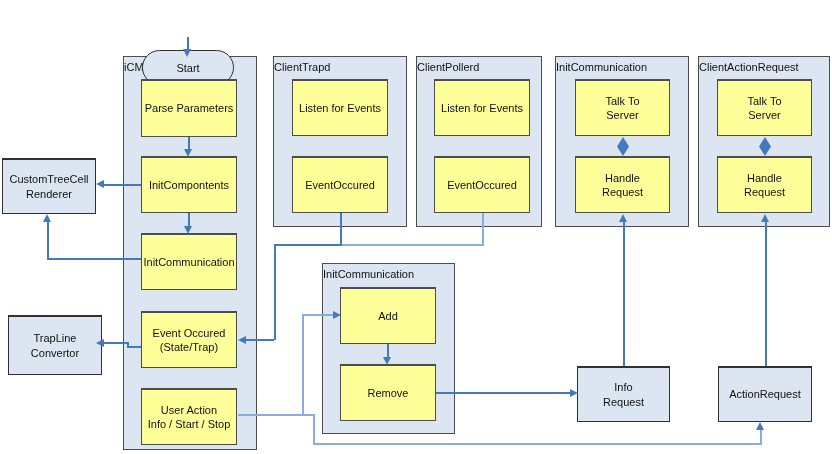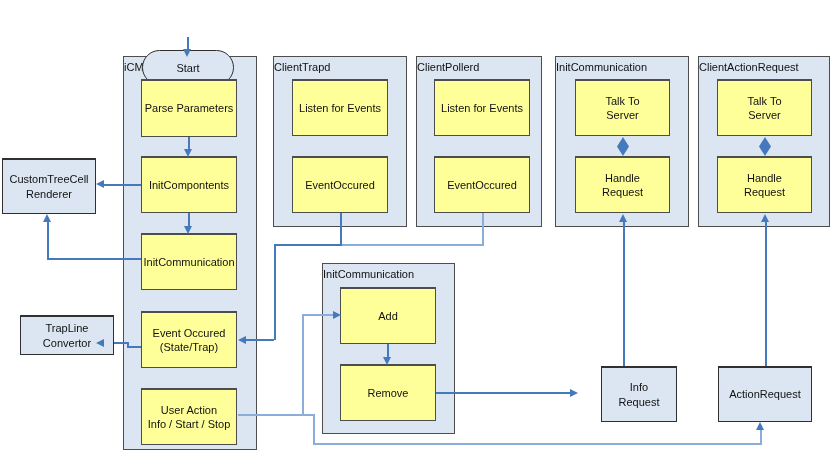--- a/index.html
+++ b/index.html
@@ -100,23 +100,23 @@
   <div class="task" style="left:717px;top:79px;width:95px;height:57px">Talk To
 Server</div>
   <div class="task" style="left:717px;top:156px;width:95px;height:57px">Handle
 Request</div>
 
   <div class="task" style="left:340px;top:364px;width:96px;height:57px">Remove</div>
   <div class="task" style="left:340px;top:287px;width:96px;height:57px">Add</div>
 
   <div class="node" style="left:2px;top:158px;width:94px;height:56px">CustomTreeCell
 Renderer</div>
-  <div class="node" style="left:20px;top:315px;width:94px;height:40px">TrapLine
+  <div class="node" style="left:8px;top:315px;width:94px;height:60px">TrapLine
 Convertor</div>
-  <div class="node" style="left:601px;top:366px;width:76px;height:56px">Info
+  <div class="node" style="left:577px;top:366px;width:93px;height:56px">Info
 Request</div>
   <div class="node" style="left:718px;top:366px;width:94px;height:56px">ActionRequest</div>
 
   <div class="vl" style="left:187px;top:37px;height:13px"></div>
   <div class="ar ar-down" style="left:183px;top:49px"></div>
 
   <div class="vl" style="left:188px;top:136px;height:14px"></div>
   <div class="ar ar-down" style="left:184px;top:149px"></div>
 
   <div class="vl" style="left:188px;top:213px;height:14px"></div>

